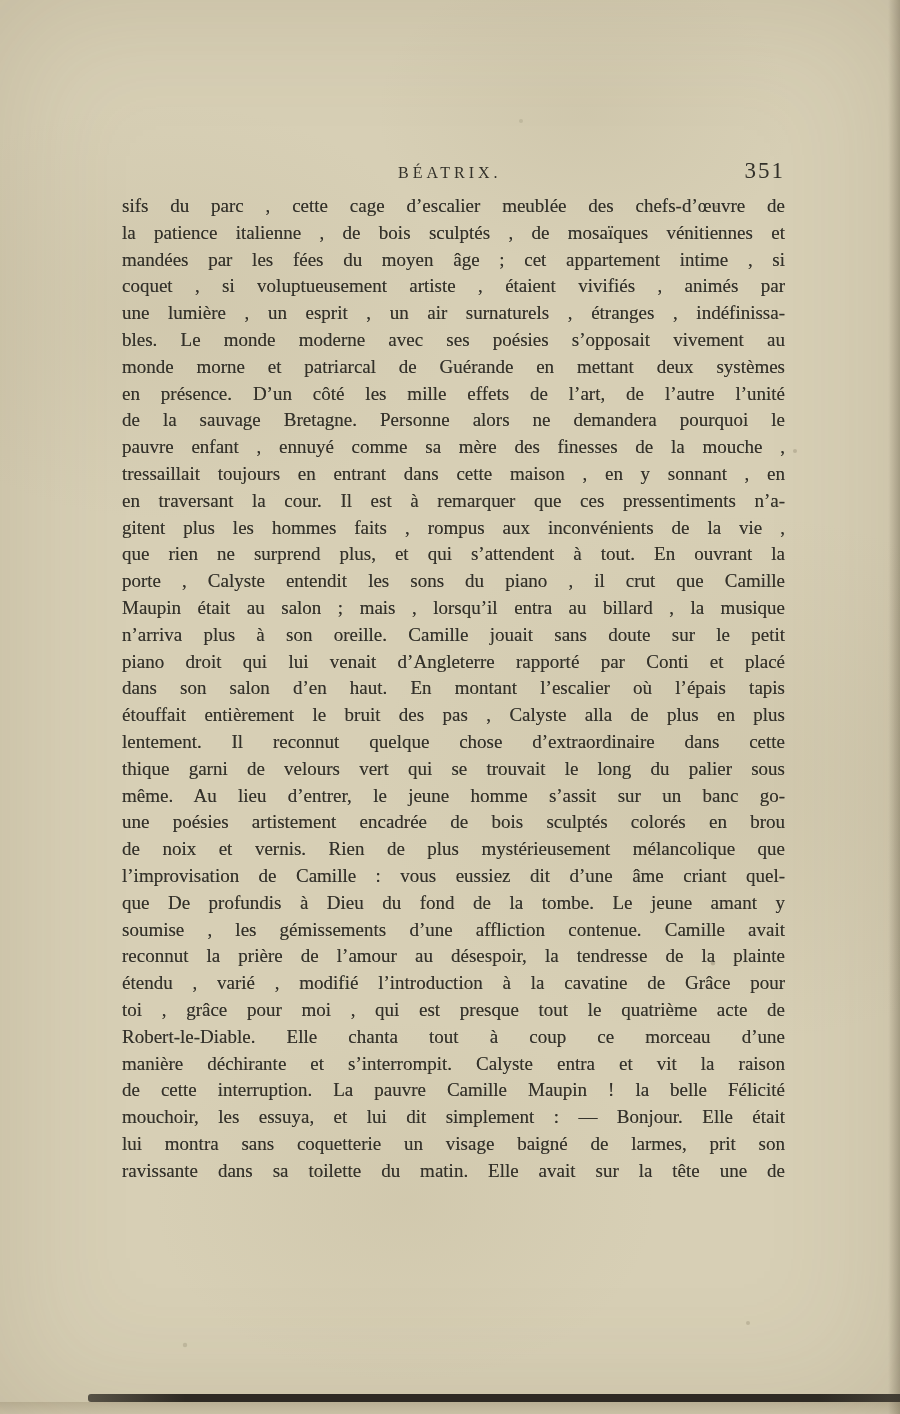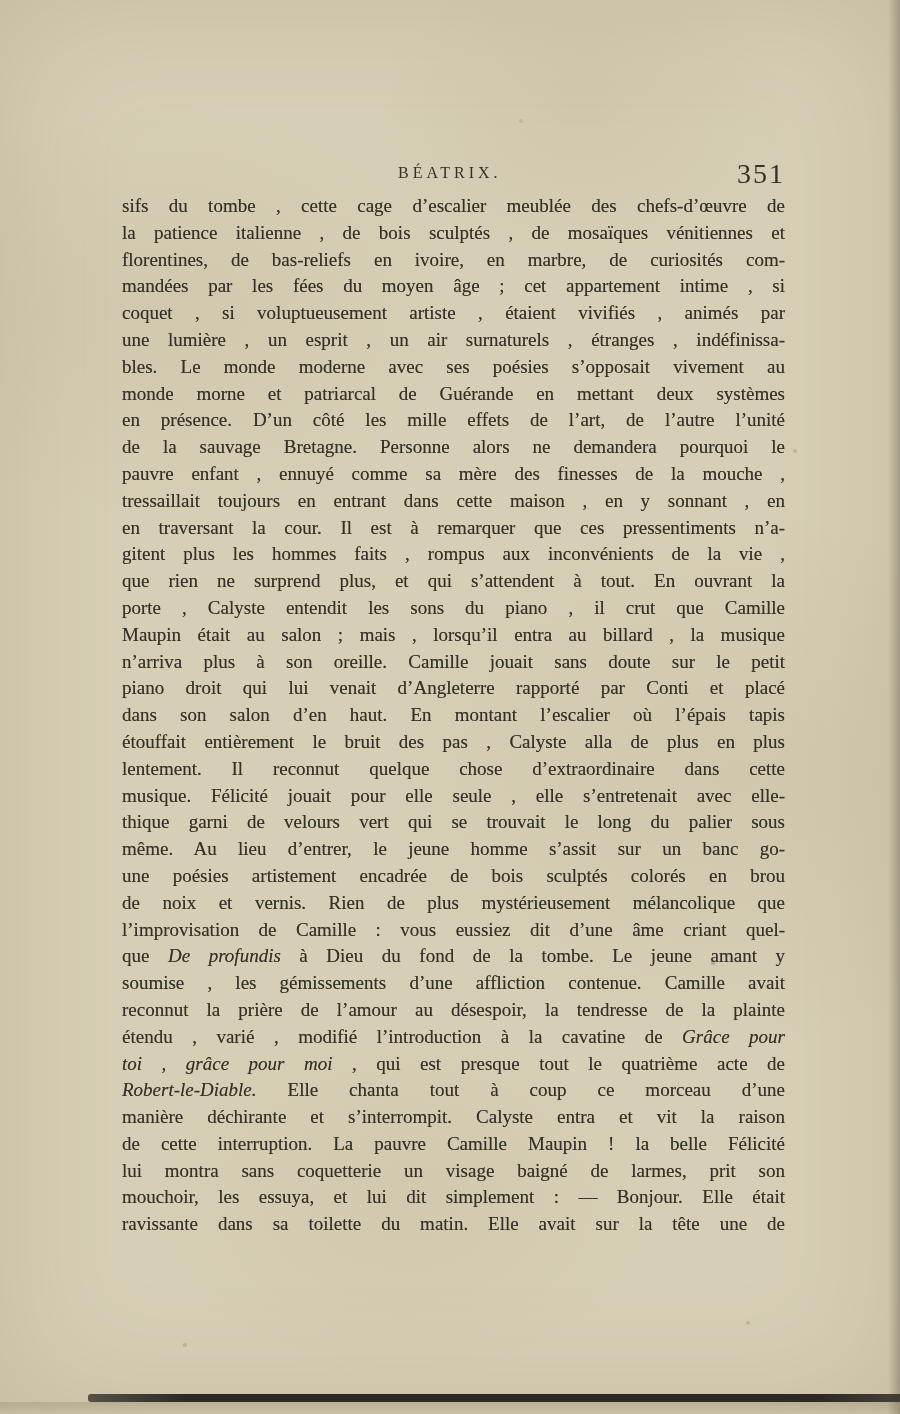--- a/index.html
+++ b/index.html
@@ -43,41 +43,40 @@
     left: 276px;
     top: 6px;
     font-size: 16px;
     letter-spacing: 4px;
     color: var(--ink);
   }
   .page-number {
     position: absolute;
     right: 0;
     top: 0;
-    font-size: 28px;
+    font-size: 23px;
     letter-spacing: 2px;
     color: var(--ink);
   }
   .body-text {
     position: absolute;
     top: 193px;
     left: 122px;
     width: 663px;
     font-size: 19px;
     line-height: 26.8px;
     color: var(--ink);
     text-shadow: 0 0 0.5px rgba(51,49,42,0.55);
   }
   .text-line {
     text-align: justify;
     text-align-last: justify;
     hyphens: none;
   }
   .seg.italic {
-    font-style: italic;
   }
   .right-edge-shade {
     position: absolute;
     top: 0;
     right: 0;
     width: 12px;
     height: 1414px;
     background: linear-gradient(to right, rgba(70,60,42,0), rgba(70,60,42,0.30));
   }
   .bottom-edge {
@@ -120,58 +119,56 @@
 <div class="page">
 
   <div class="specks"></div>
 
   <header class="page-header">
     <span class="running-title">BÉATRIX.</span>
     <span class="page-number">351</span>
   </header>
 
   <main class="body-text">
-      <div class="text-line"><span class="seg">sifs du tombe , cette cage d’escalier meublée des chefs-d’œuvre de</span></div>
+      <div class="text-line"><span class="seg">sifs du parc , cette cage d’escalier meublée des chefs-d’œuvre de</span></div>
       <div class="text-line"><span class="seg">la patience italienne , de bois sculptés , de mosaïques vénitiennes et</span></div>
-      <div class="text-line"><span class="seg">florentines, de bas-reliefs en ivoire, en marbre, de curiosités com-</span></div>
       <div class="text-line"><span class="seg">mandées par les fées du moyen âge ; cet appartement intime , si</span></div>
       <div class="text-line"><span class="seg">coquet , si voluptueusement artiste , étaient vivifiés , animés par</span></div>
       <div class="text-line"><span class="seg">une lumière , un esprit , un air surnaturels , étranges , indéfinissa-</span></div>
       <div class="text-line"><span class="seg">bles. Le monde moderne avec ses poésies s’opposait vivement au</span></div>
       <div class="text-line"><span class="seg">monde morne et patriarcal de Guérande en mettant deux systèmes</span></div>
       <div class="text-line"><span class="seg">en présence. D’un côté les mille effets de l’art, de l’autre l’unité</span></div>
       <div class="text-line"><span class="seg">de la sauvage Bretagne. Personne alors ne demandera pourquoi le</span></div>
       <div class="text-line"><span class="seg">pauvre enfant , ennuyé comme sa mère des finesses de la mouche ,</span></div>
       <div class="text-line"><span class="seg">tressaillait toujours en entrant dans cette maison , en y sonnant , en</span></div>
       <div class="text-line"><span class="seg">en traversant la cour. Il est à remarquer que ces pressentiments n’a-</span></div>
       <div class="text-line"><span class="seg">gitent plus les hommes faits , rompus aux inconvénients de la vie ,</span></div>
       <div class="text-line"><span class="seg">que rien ne surprend plus, et qui s’attendent à tout. En ouvrant la</span></div>
       <div class="text-line"><span class="seg">porte , Calyste entendit les sons du piano , il crut que Camille</span></div>
       <div class="text-line"><span class="seg">Maupin était au salon ; mais , lorsqu’il entra au billard , la musique</span></div>
       <div class="text-line"><span class="seg">n’arriva plus à son oreille. Camille jouait sans doute sur le petit</span></div>
       <div class="text-line"><span class="seg">piano droit qui lui venait d’Angleterre rapporté par Conti et placé</span></div>
       <div class="text-line"><span class="seg">dans son salon d’en haut. En montant l’escalier où l’épais tapis</span></div>
       <div class="text-line"><span class="seg">étouffait entièrement le bruit des pas , Calyste alla de plus en plus</span></div>
       <div class="text-line"><span class="seg">lentement. Il reconnut quelque chose d’extraordinaire dans cette</span></div>
-      <div class="text-line"><span class="seg">musique. Félicité jouait pour elle seule , elle s’entretenait avec elle-</span></div>
       <div class="text-line"><span class="seg">thique garni de velours vert qui se trouvait le long du palier sous</span></div>
       <div class="text-line"><span class="seg">même. Au lieu d’entrer, le jeune homme s’assit sur un banc go-</span></div>
       <div class="text-line"><span class="seg">une poésies artistement encadrée de bois sculptés colorés en brou</span></div>
       <div class="text-line"><span class="seg">de noix et vernis. Rien de plus mystérieusement mélancolique que</span></div>
       <div class="text-line"><span class="seg">l’improvisation de Camille : vous eussiez dit d’une âme criant quel-</span></div>
       <div class="text-line"><span class="seg">que </span><span class="seg italic">De profundis</span><span class="seg"> à Dieu du fond de la tombe. Le jeune amant y</span></div>
       <div class="text-line"><span class="seg">soumise , les gémissements d’une affliction contenue. Camille avait</span></div>
       <div class="text-line"><span class="seg">reconnut la prière de l’amour au désespoir, la tendresse de la plainte</span></div>
       <div class="text-line"><span class="seg">étendu , varié , modifié l’introduction à la cavatine de </span><span class="seg italic">Grâce pour</span></div>
       <div class="text-line"><span class="seg italic">toi , grâce pour moi ,</span><span class="seg"> qui est presque tout le quatrième acte de</span></div>
       <div class="text-line"><span class="seg italic">Robert-le-Diable.</span><span class="seg"> Elle chanta tout à coup ce morceau d’une</span></div>
       <div class="text-line"><span class="seg">manière déchirante et s’interrompit. Calyste entra et vit la raison</span></div>
       <div class="text-line"><span class="seg">de cette interruption. La pauvre Camille Maupin ! la belle Félicité</span></div>
+      <div class="text-line"><span class="seg">mouchoir, les essuya, et lui dit simplement : — Bonjour. Elle était</span></div>
       <div class="text-line"><span class="seg">lui montra sans coquetterie un visage baigné de larmes, prit son</span></div>
-      <div class="text-line"><span class="seg">mouchoir, les essuya, et lui dit simplement : — Bonjour. Elle était</span></div>
       <div class="text-line"><span class="seg">ravissante dans sa toilette du matin. Elle avait sur la tête une de</span></div>
     </main>
 
   <div class="right-edge-shade"></div>
   <div class="bottom-edge"></div>
   <div class="bottom-below"></div>
 
 </div>
 
 </body></html>

